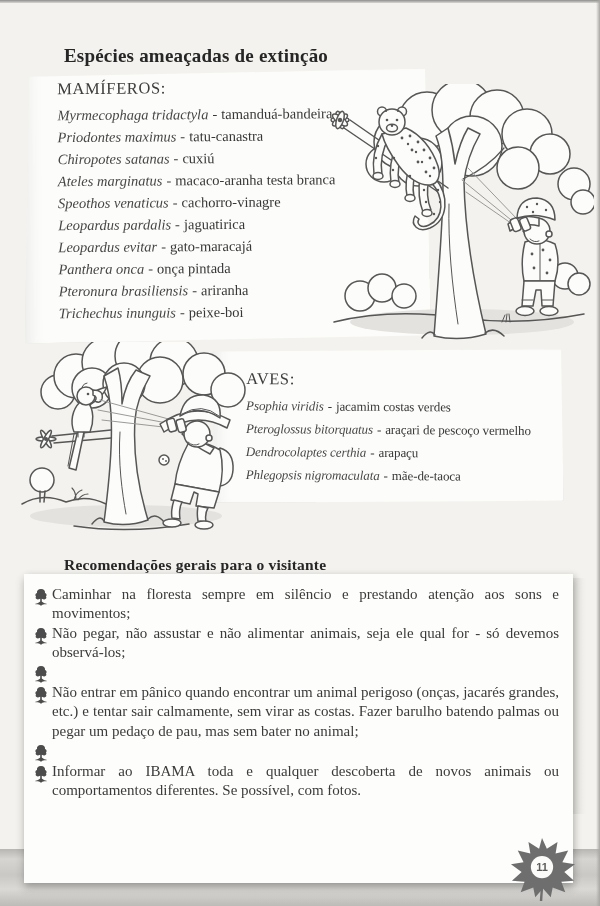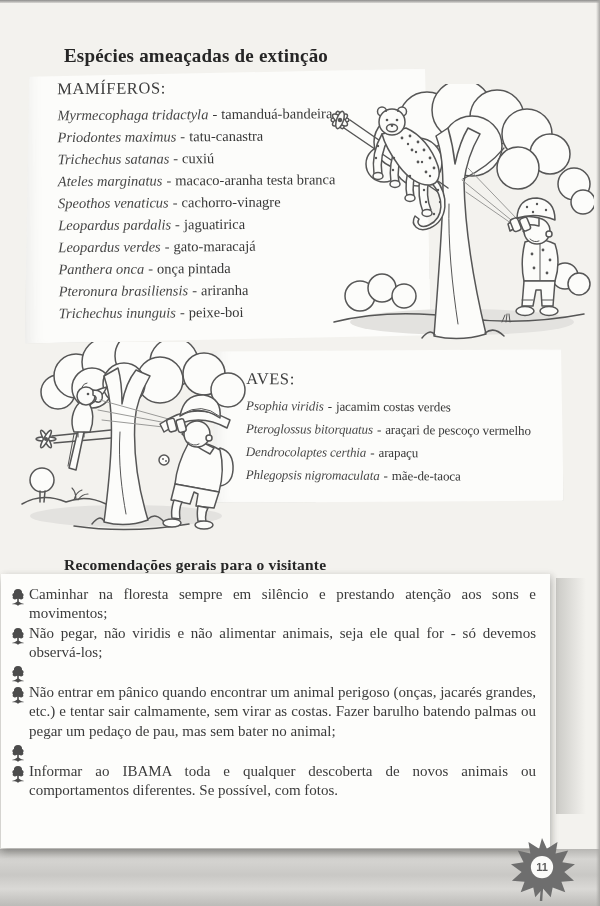--- a/index.html
+++ b/index.html
@@ -41,21 +41,21 @@
   .species-row .sep{margin:0 4px;}
   .panel-birds .panel-inner{padding-top:22px;}
   .panel-birds .species-row{font-size:13px;line-height:23px;letter-spacing:-.1px;}
 
   
   .illus{position:absolute;z-index:3;}
   .illus-jaguar{left:322px;top:84px;}
   .illus-parrot{left:14px;top:342px;}
 
   
-  .rec-box{position:absolute;left:1px;top:574px;width:549px;height:274px;background:#fdfdfb;
+  .rec-box{position:absolute;left:24px;top:574px;width:549px;height:309px;background:#fdfdfb;
     box-shadow:0 5px 8px rgba(50,50,45,.30), 3px 0 6px rgba(50,50,45,.10);
     z-index:3;box-sizing:border-box;padding:11px 14px 0 10px;}
   .rec-item{display:flex;align-items:flex-start;}
   .rec-item .bullet{flex:0 0 18px;width:18px;padding-top:3px;}
   .rec-item p{margin:0;font-size:15px;line-height:19.3px;text-align:justify;color:#3b3b3b;}
 
   
   .leaf-wrap{position:absolute;left:506px;top:838px;width:72px;height:64px;z-index:5;}
   .leaf-num{position:absolute;left:531px;top:861px;width:22px;text-align:center;
     font-family:"Liberation Sans",sans-serif;font-size:11px;font-weight:bold;color:#5c5c5c;z-index:6;}
@@ -76,25 +76,25 @@
 <div class="bottom-band"></div>
 <div class="fold-shade"></div>
 
 <h1 class="page-title">Espécies ameaçadas de extinção</h1>
 
 <section class="panel panel-mammals">
   <div class="panel-inner">
     <div class="sec-heading">MAMÍFEROS:</div>
     <div class="species-row"><span class="latin">Myrmecophaga tridactyla</span><span class="sep">-</span><span class="common">tamanduá-bandeira</span></div>
     <div class="species-row"><span class="latin">Priodontes maximus</span><span class="sep">-</span><span class="common">tatu-canastra</span></div>
-    <div class="species-row"><span class="latin">Trichechus satanas</span><span class="sep">-</span><span class="common">cuxiú</span></div>
+    <div class="species-row"><span class="latin">Chiropotes satanas</span><span class="sep">-</span><span class="common">cuxiú</span></div>
     <div class="species-row"><span class="latin">Ateles marginatus</span><span class="sep">-</span><span class="common">macaco-aranha testa branca</span></div>
     <div class="species-row"><span class="latin">Speothos venaticus</span><span class="sep">-</span><span class="common">cachorro-vinagre</span></div>
     <div class="species-row"><span class="latin">Leopardus pardalis</span><span class="sep">-</span><span class="common">jaguatirica</span></div>
-    <div class="species-row"><span class="latin">Leopardus verdes</span><span class="sep">-</span><span class="common">gato-maracajá</span></div>
+    <div class="species-row"><span class="latin">Leopardus evitar</span><span class="sep">-</span><span class="common">gato-maracajá</span></div>
     <div class="species-row"><span class="latin">Panthera onca</span><span class="sep">-</span><span class="common">onça pintada</span></div>
     <div class="species-row"><span class="latin">Pteronura brasiliensis</span><span class="sep">-</span><span class="common">ariranha</span></div>
     <div class="species-row"><span class="latin">Trichechus inunguis</span><span class="sep">-</span><span class="common">peixe-boi</span></div>
   </div>
 </section>
 
 <div class="illus illus-jaguar">
 <svg width="272" height="262" viewBox="0 0 272 262">
   <g stroke="#565656" stroke-width="1.5" fill="none" stroke-linecap="round" stroke-linejoin="round">
 
@@ -355,21 +355,21 @@
         </svg>
       </span>
     <p>Caminhar na floresta sempre em silêncio e prestando atenção aos sons e movimentos;</p>
   </div>
   <div class="rec-item">
     <span class="bullet">
         <svg width="14" height="18">
           <use href="#tree-sym"></use>
         </svg>
       </span>
-    <p>Não pegar, não viridis e não alimentar animais, seja ele qual for - só devemos observá-los;</p>
+    <p>Não pegar, não assustar e não alimentar animais, seja ele qual for - só devemos observá-los;</p>
   </div>
   <div class="rec-item">
     <span class="bullet">
         <svg width="14" height="18">
           <use href="#tree-sym"></use>
         </svg>
       </span>
   </div>
   <div class="rec-item">
     <span class="bullet">

